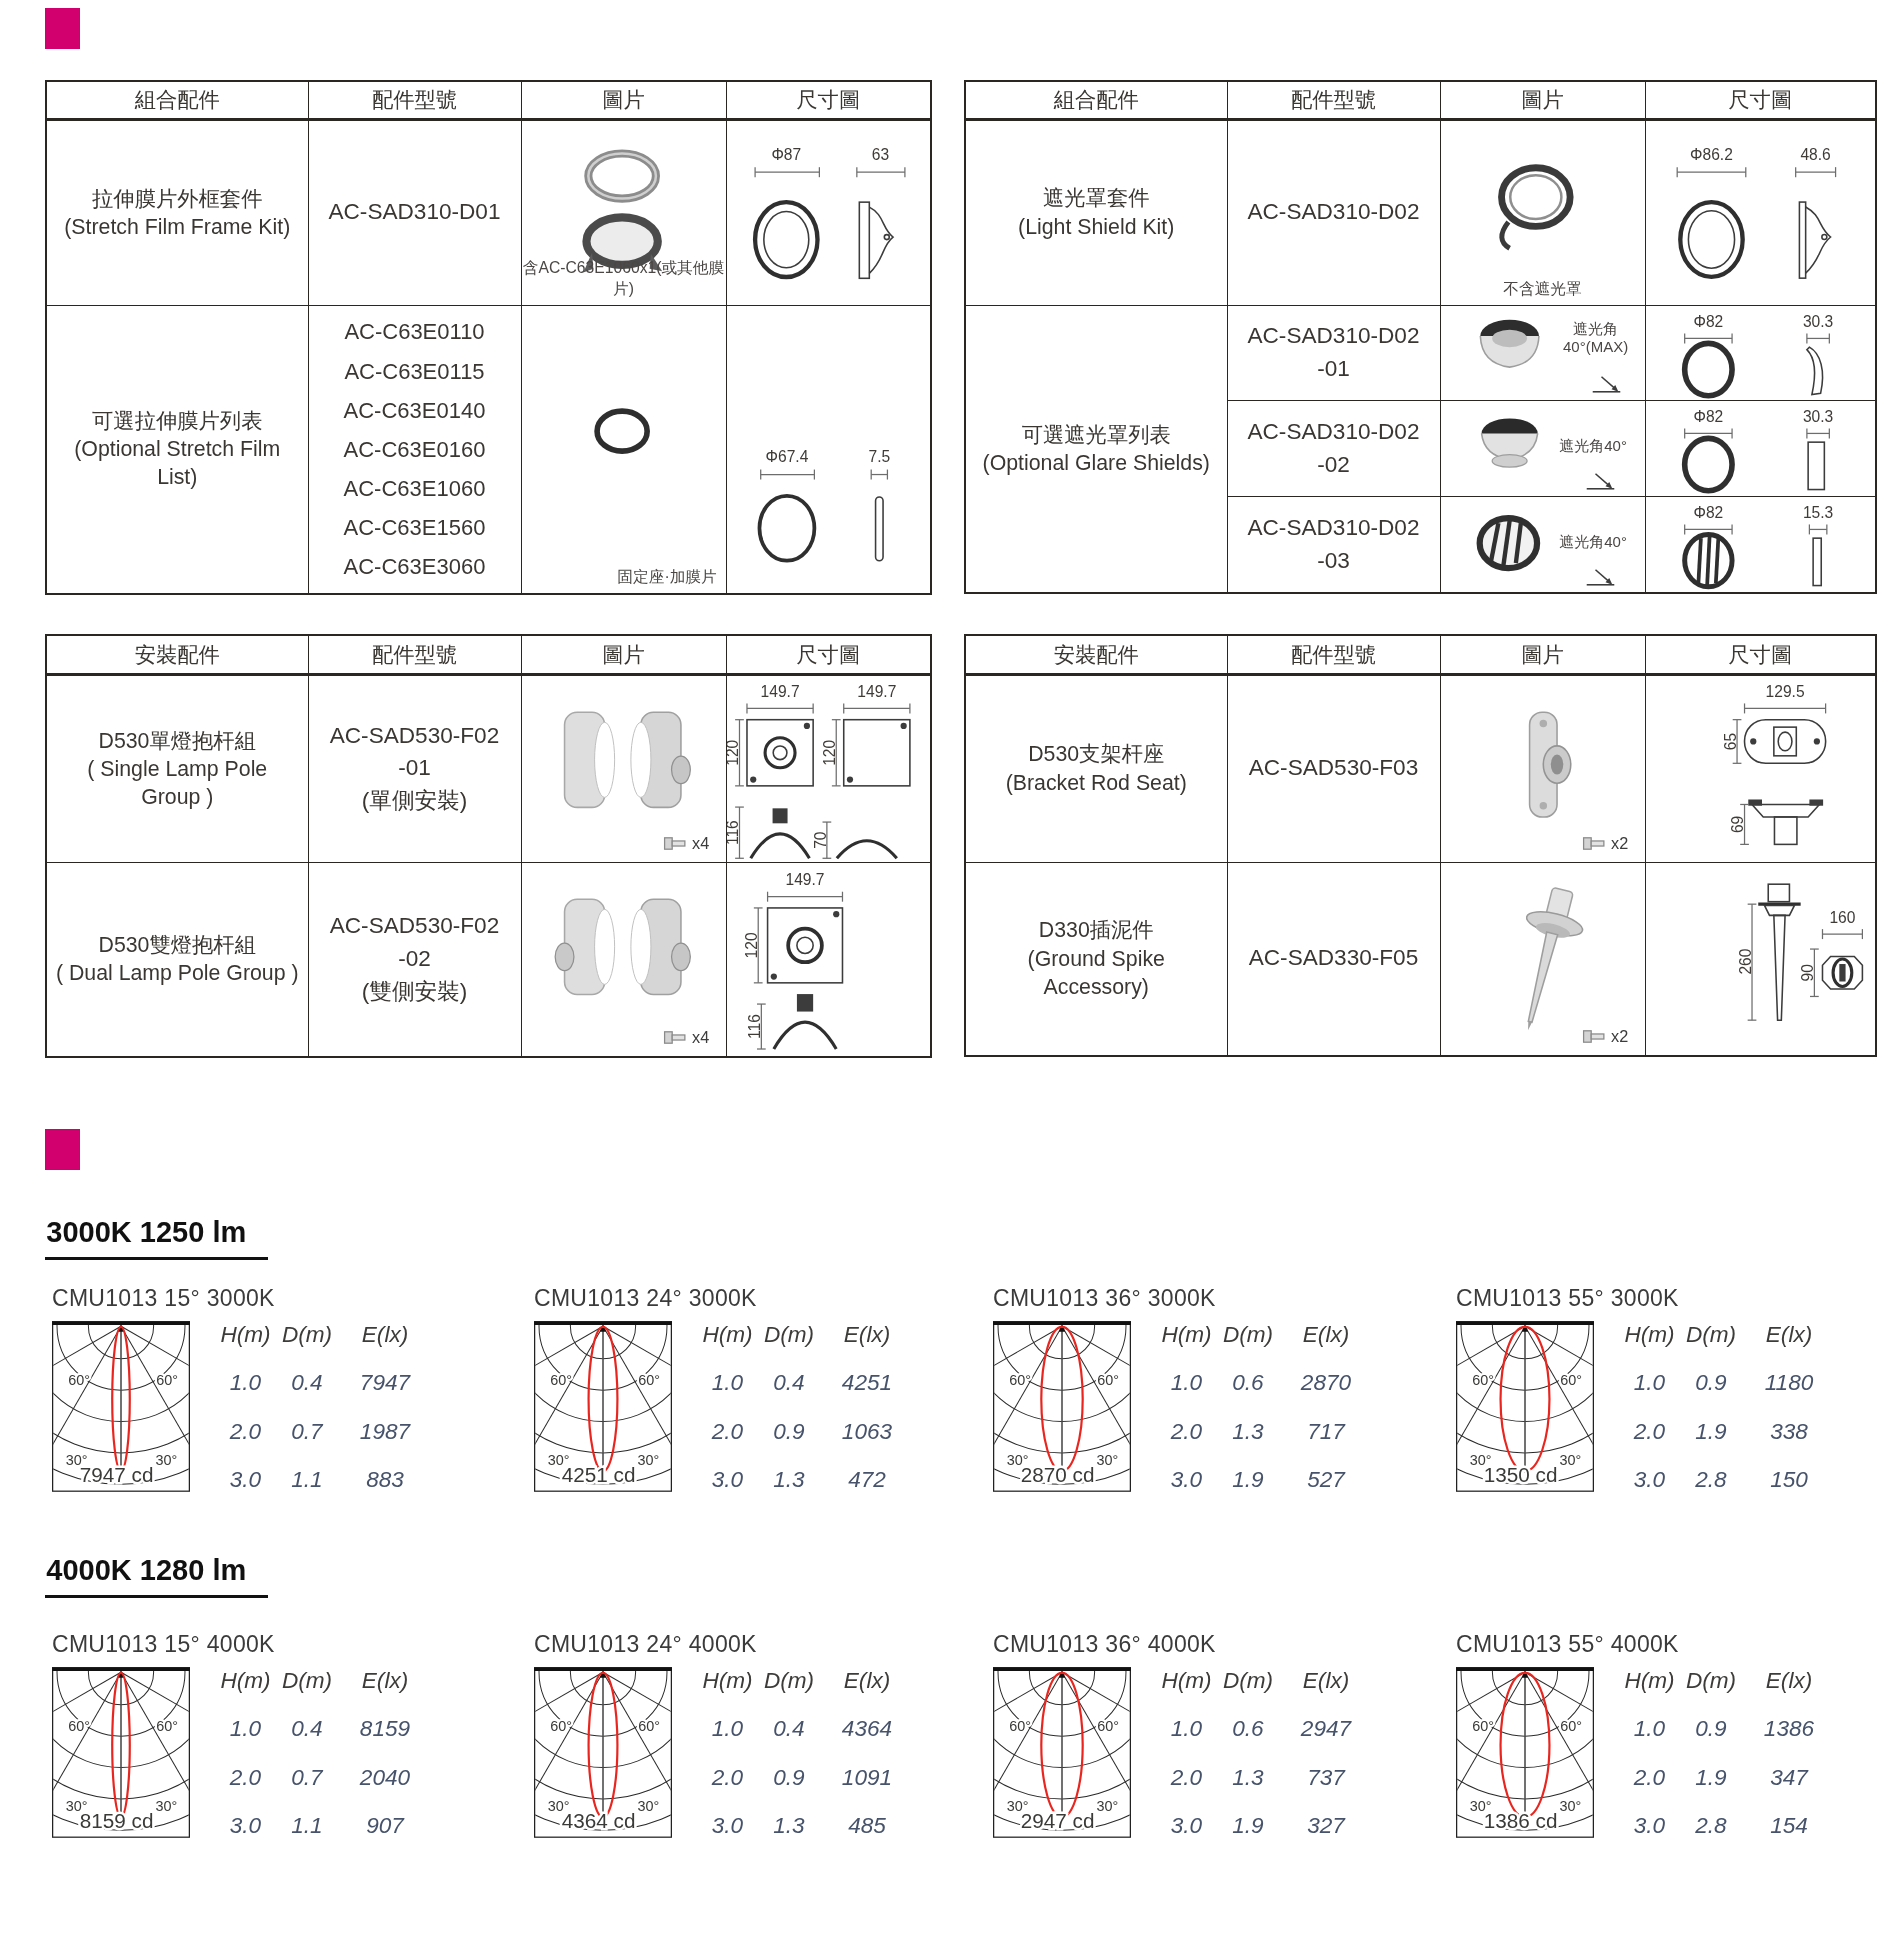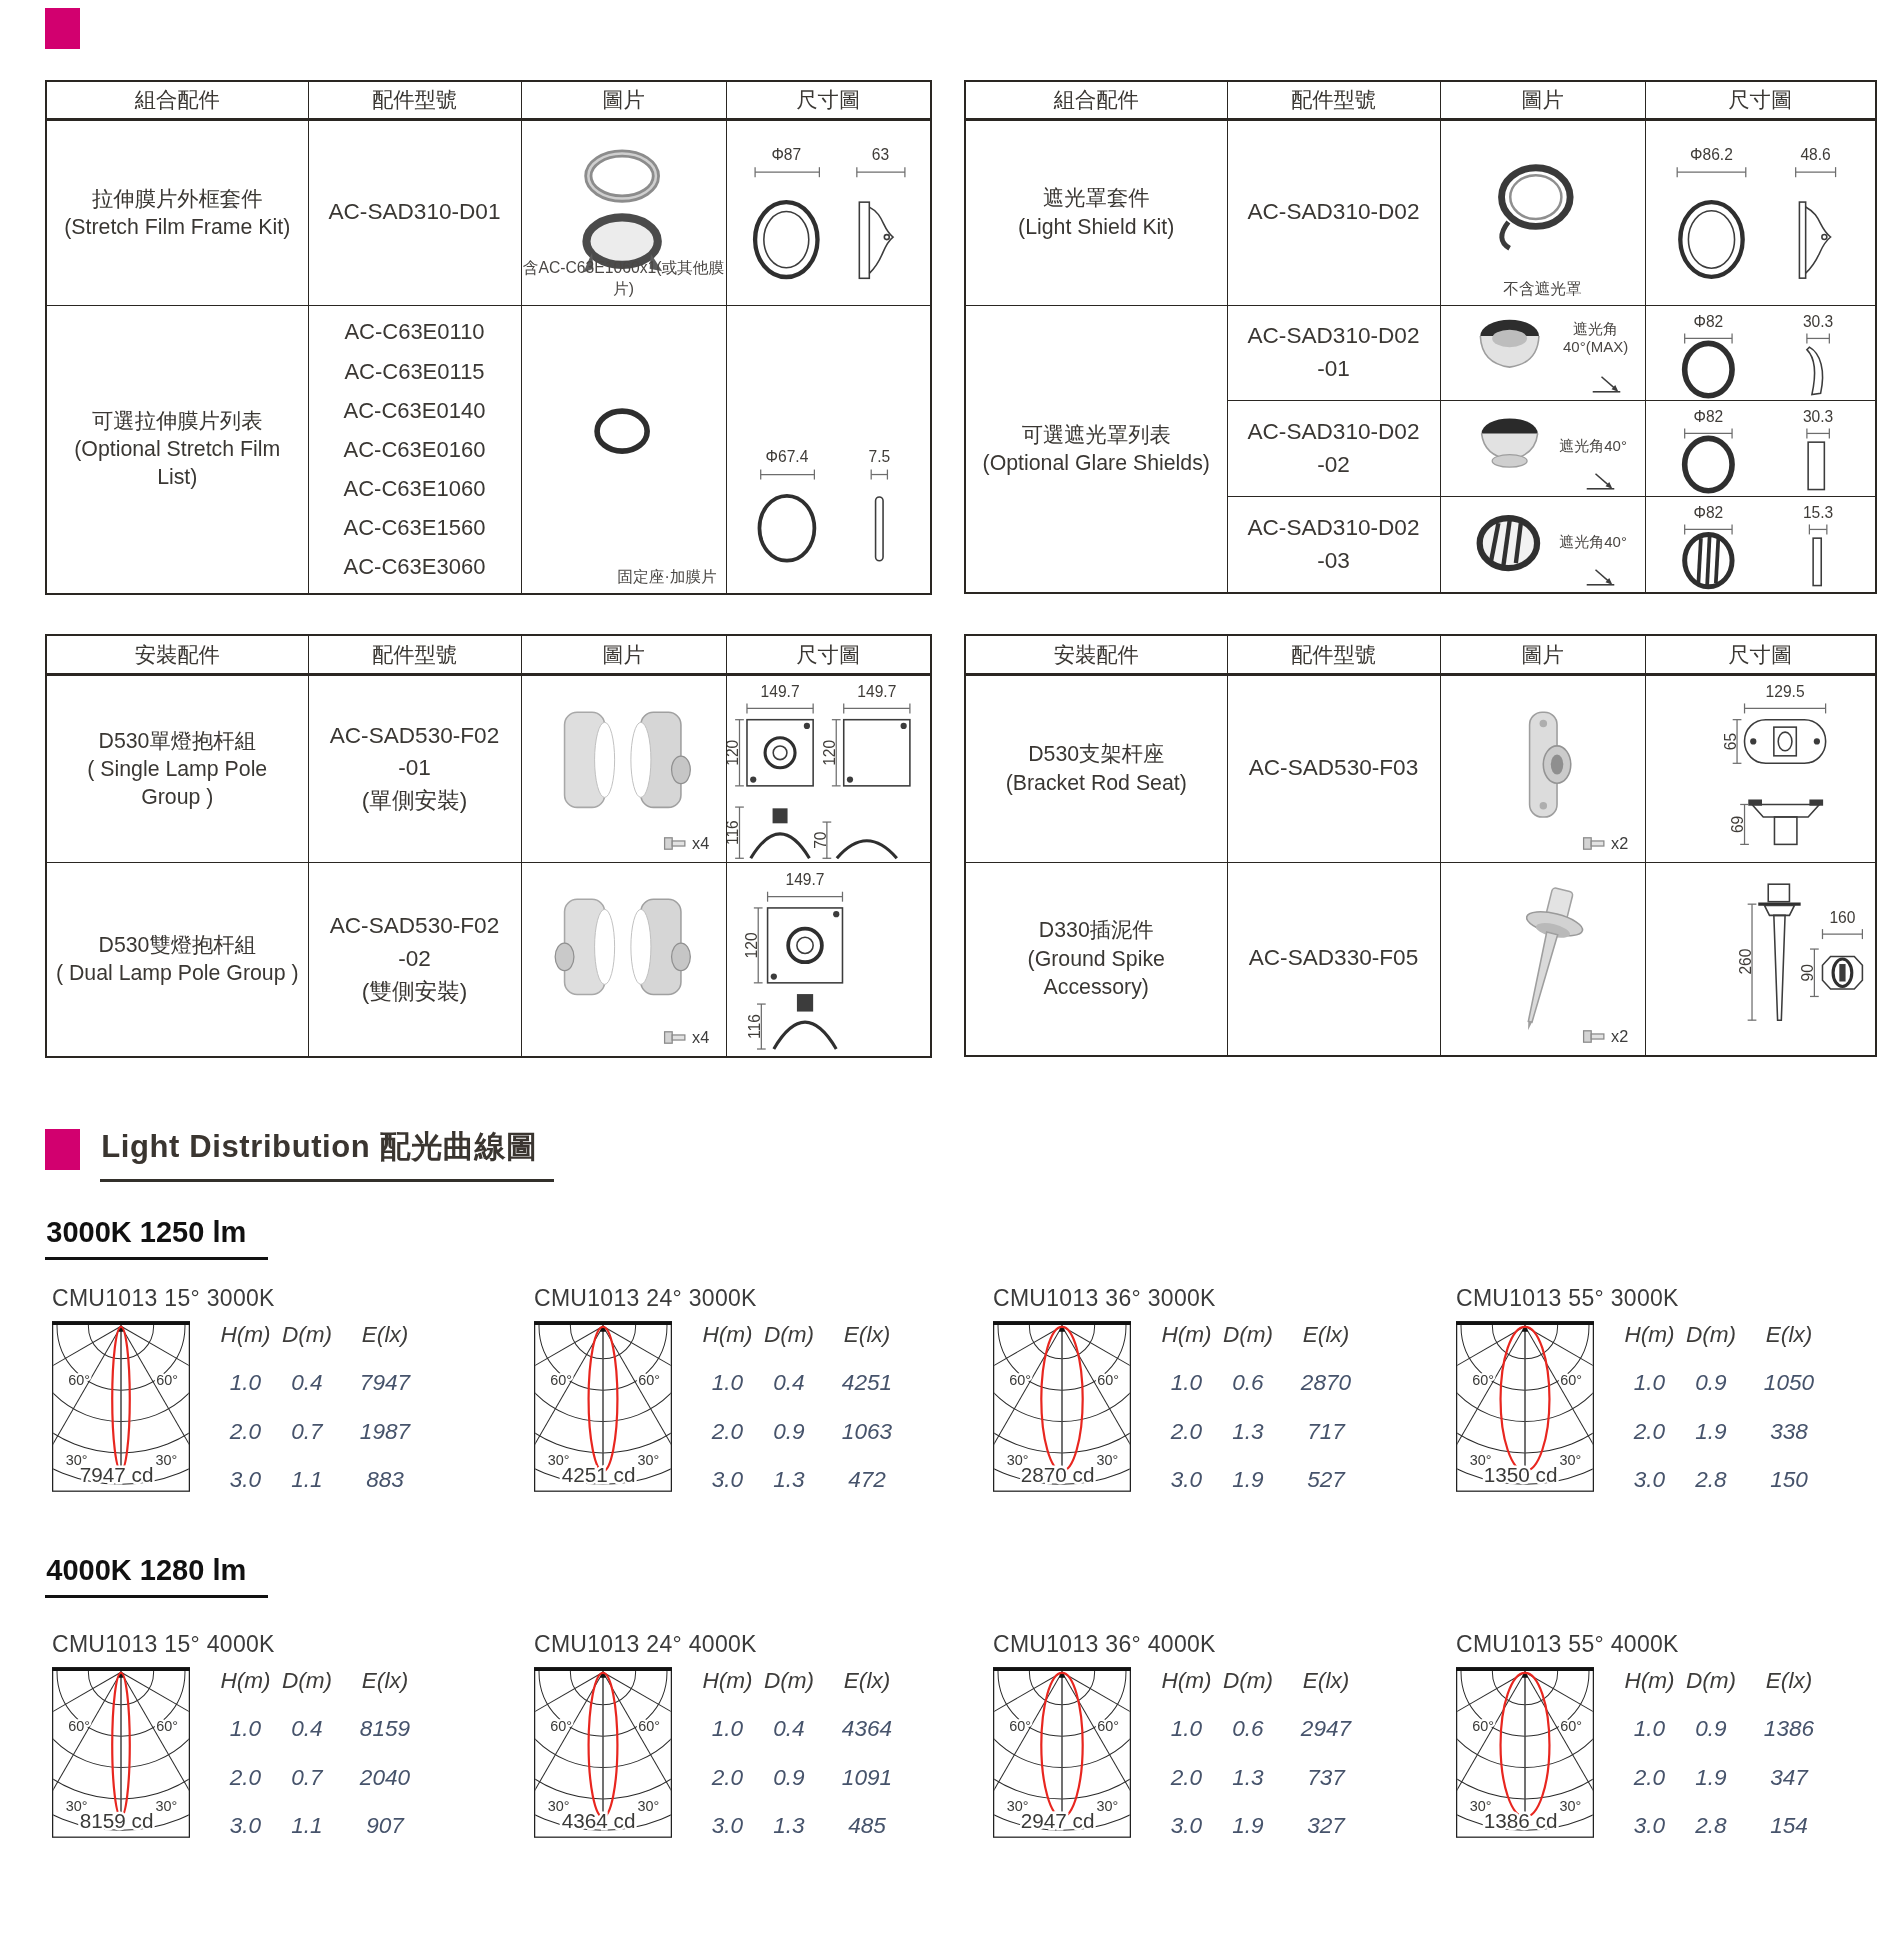--- a/index.html
+++ b/index.html
@@ -531,21 +531,20 @@
             <line class="dl" x1="263" y1="214" x2="277" y2="214"></line>
         <text class="dim-t" transform="rotate(-90 260 176)" x="260" y="184" text-anchor="middle">90</text>
       </svg>
     </td>
   </tr>
 </tbody>
   </table>
 
 <div class="sec-header" style="left:45px;top:1126px;">
   <div class="sec-sq" id="sq2" style="background: rgb(210, 0, 111);"></div>
-  <div class="sec-title">Light Distribution 配光曲線圖</div>
 </div>
 
 <div class="sub-title" style="left:45px;top:1216px;">3000K 1250 lm</div>
 <div class="chart-row" id="chart-row-0" style="top:1285px;">
     <div class="chart-group" style="left: 0px;">
       <div class="chart-title">CMU1013 15° 3000K</div>
       <div class="chart-flex">
         <svg viewBox="0 0 220 272" width="138" height="171">
           <defs>
             <clipPath id="clip0">
@@ -741,21 +740,21 @@
         </svg>
         <div class="mini-table">
           <div class="mini-row head">
             <span>H(m)</span>
             <span>D(m)</span>
             <span>E(lx)</span>
           </div>
           <div class="mini-row val">
             <span>1.0</span>
             <span>0.9</span>
-            <span>1050</span>
+            <span>1180</span>
           </div>
           <div class="mini-row val">
             <span>2.0</span>
             <span>1.9</span>
             <span>338</span>
           </div>
           <div class="mini-row val">
             <span>3.0</span>
             <span>2.8</span>
             <span>150</span>

